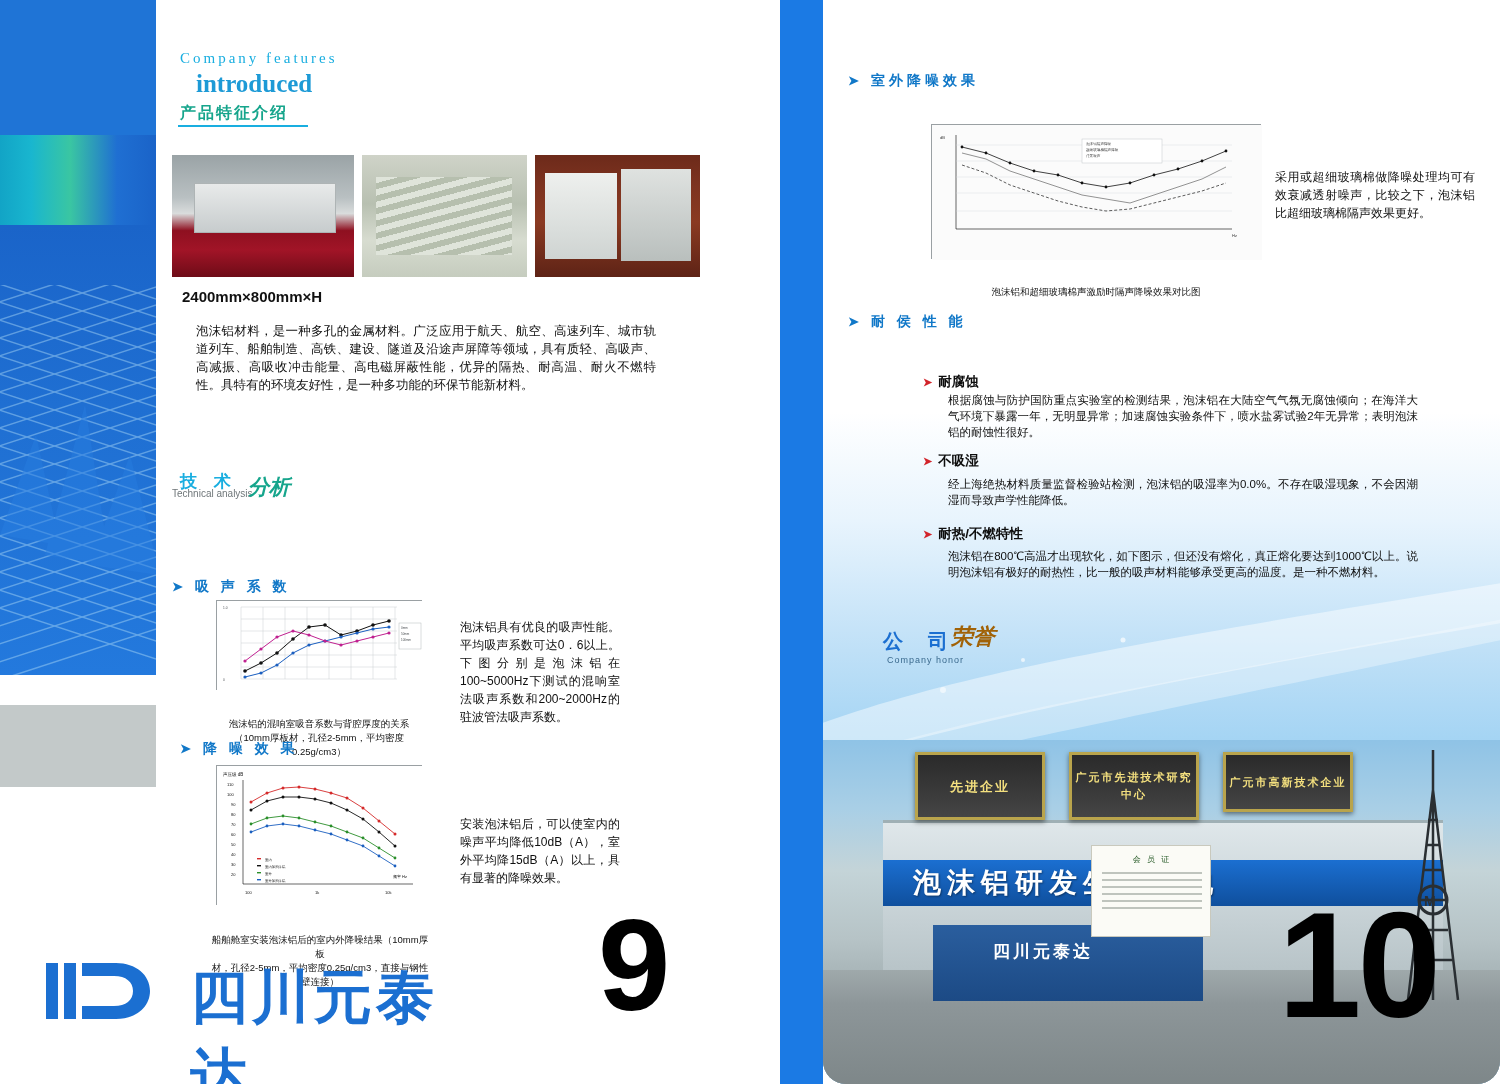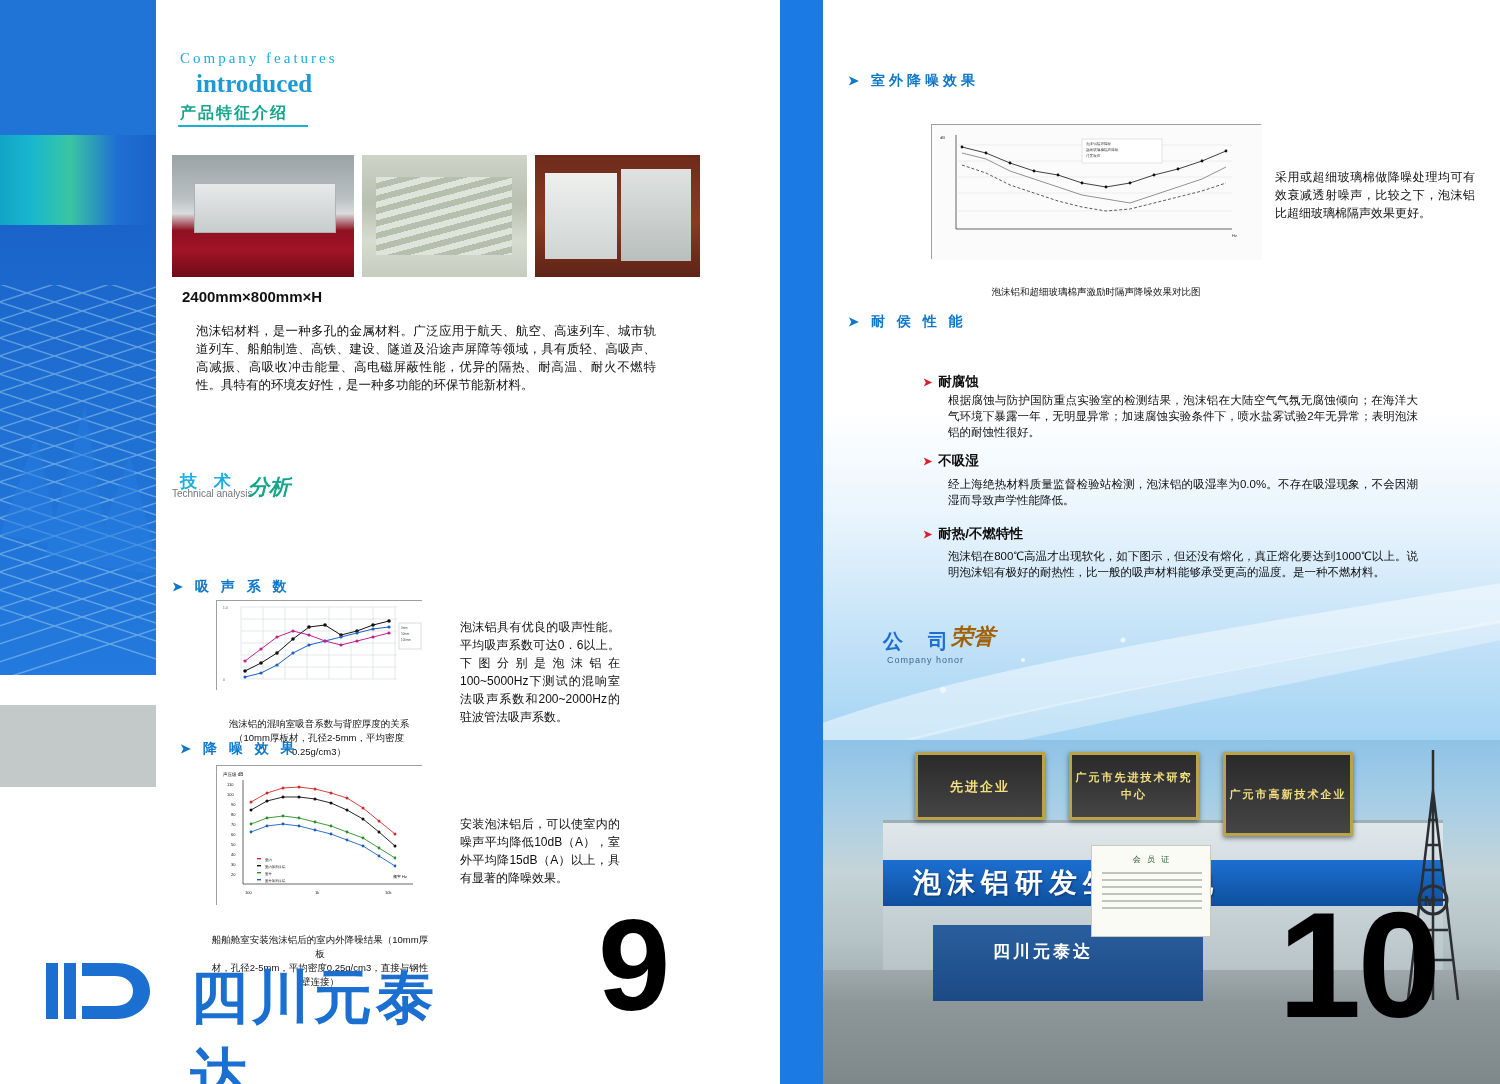--- a/index.html
+++ b/index.html
@@ -76,20 +76,21 @@
     width: 43px; height: 1084px;
     background: #1b7ae4;
   }
 
   
   .right-page {
     position: absolute; left: 823px; top: 0;
     width: 677px; height: 1084px;
     background: #ffffff;
     overflow: hidden;
+    border-radius: 23px;
   }
 
   
   .pf-en {
     position: absolute; left: 180px; top: 50px;
     font-size: 15px; letter-spacing: 3px; color: #19aee0;
     font-family: "Liberation Serif", serif;
   }
   .pf-intro {
     position: absolute; left: 196px; top: 70px;
@@ -608,21 +609,21 @@
         <circle cx="45" cy="150" r="14" fill="none" stroke="#2a2f33" stroke-width="3"></circle>
         <text x="36" y="156" font-size="14" fill="#2a2f33" font-weight="bold">M</text>
       </svg>
 
       <div class="plaque" style="left:246px; top:12px; width:130px; height:68px;">
         <span style="font-size:11px;">广元市先进技术研究中心</span>
       </div>
       <div class="plaque" style="left:92px; top:12px; width:130px; height:68px;">
         <span>先进企业</span>
       </div>
-      <div class="plaque" style="left:400px; top:12px; width:130px; height:84px;">
+      <div class="plaque" style="left:400px; top:12px; width:130px; height:60px;">
         <span style="font-size:11px;">广元市高新技术企业</span>
       </div>
 
       <div class="cert">
         <div class="cert-hd">会 员 证</div>
         <div class="cert-lines">
           <div></div>
             <div></div>
             <div></div>
             <div></div>

